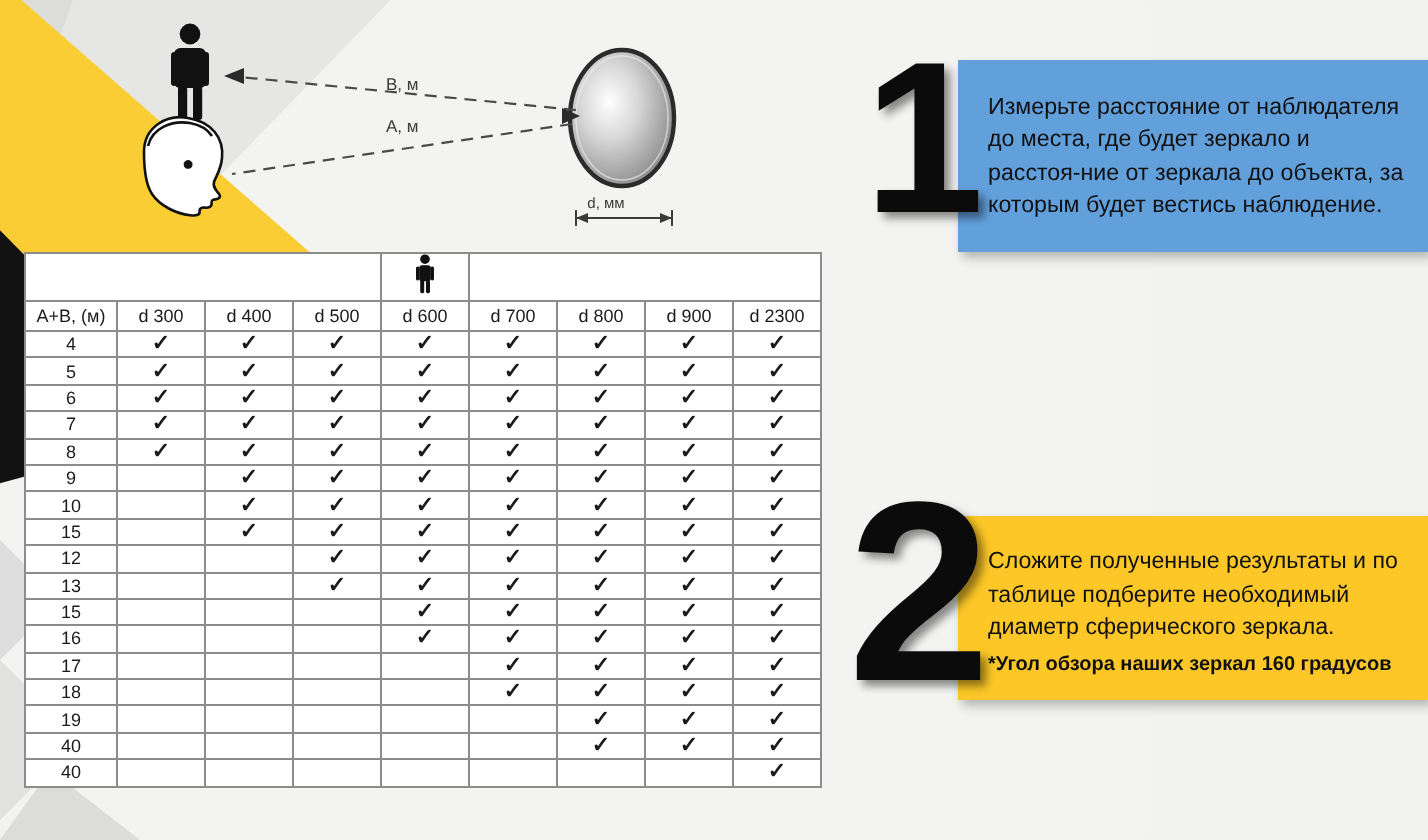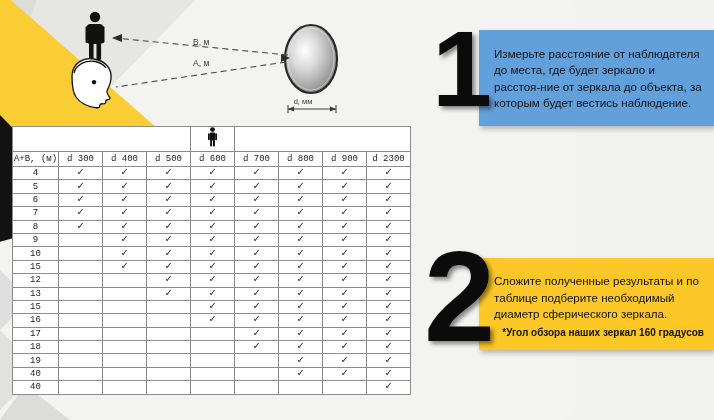--- a/index.html
+++ b/index.html
@@ -13,21 +13,20 @@
   .deco-layer { position: absolute; left: 0; top: 0; width: 430px; height: 420px; overflow: hidden; }
 
   
   .diagram { position: absolute; left: 0; top: 0; width: 420px; height: 130px; }
 
   
   .table-wrap {
     position: absolute; left: 12px; top: 126px;
     width: 396px;
     background: #0369a1;
-    font-family: Liberation Mono, monospace;
   }
   table.mirror-table {
     border-collapse: collapse;
     width: 396px;
     background: #fff;
     table-layout: fixed;
   }
   table.mirror-table td, table.mirror-table th {
     border: 1px solid #8c8c8c;
     text-align: center;
@@ -79,21 +78,20 @@
     padding: 9px 10px 8px 70px;
     font-size: 11.6px;
     line-height: 1.42;
     color: #111;
   }
   .callout .panel-note {
     font-size: 10px;
     font-weight: 700;
     margin-top: 3px;
     color: #111;
-    text-align: right;
   }
 </style>
 </head>
 <body>
 
 <div id="root">
 
   <div class="deco-layer">
     <svg width="430" height="420" viewBox="0 0 430 420">
 

